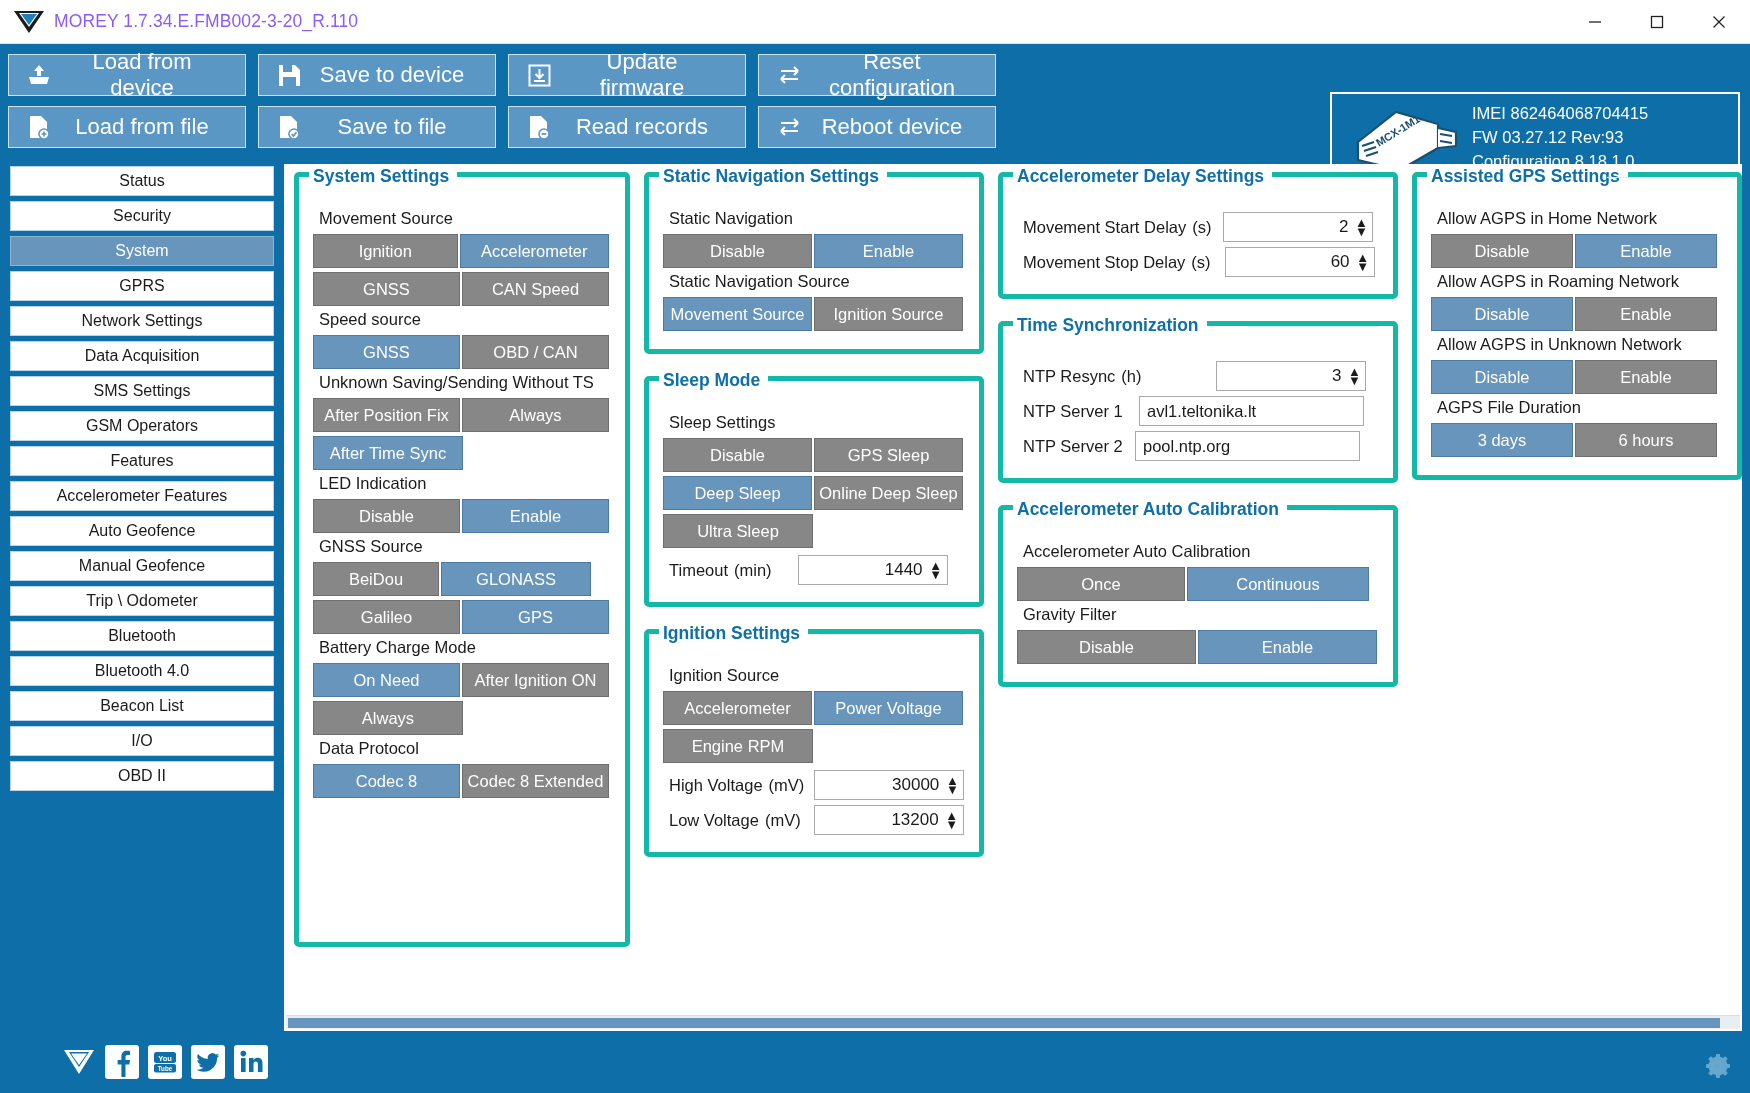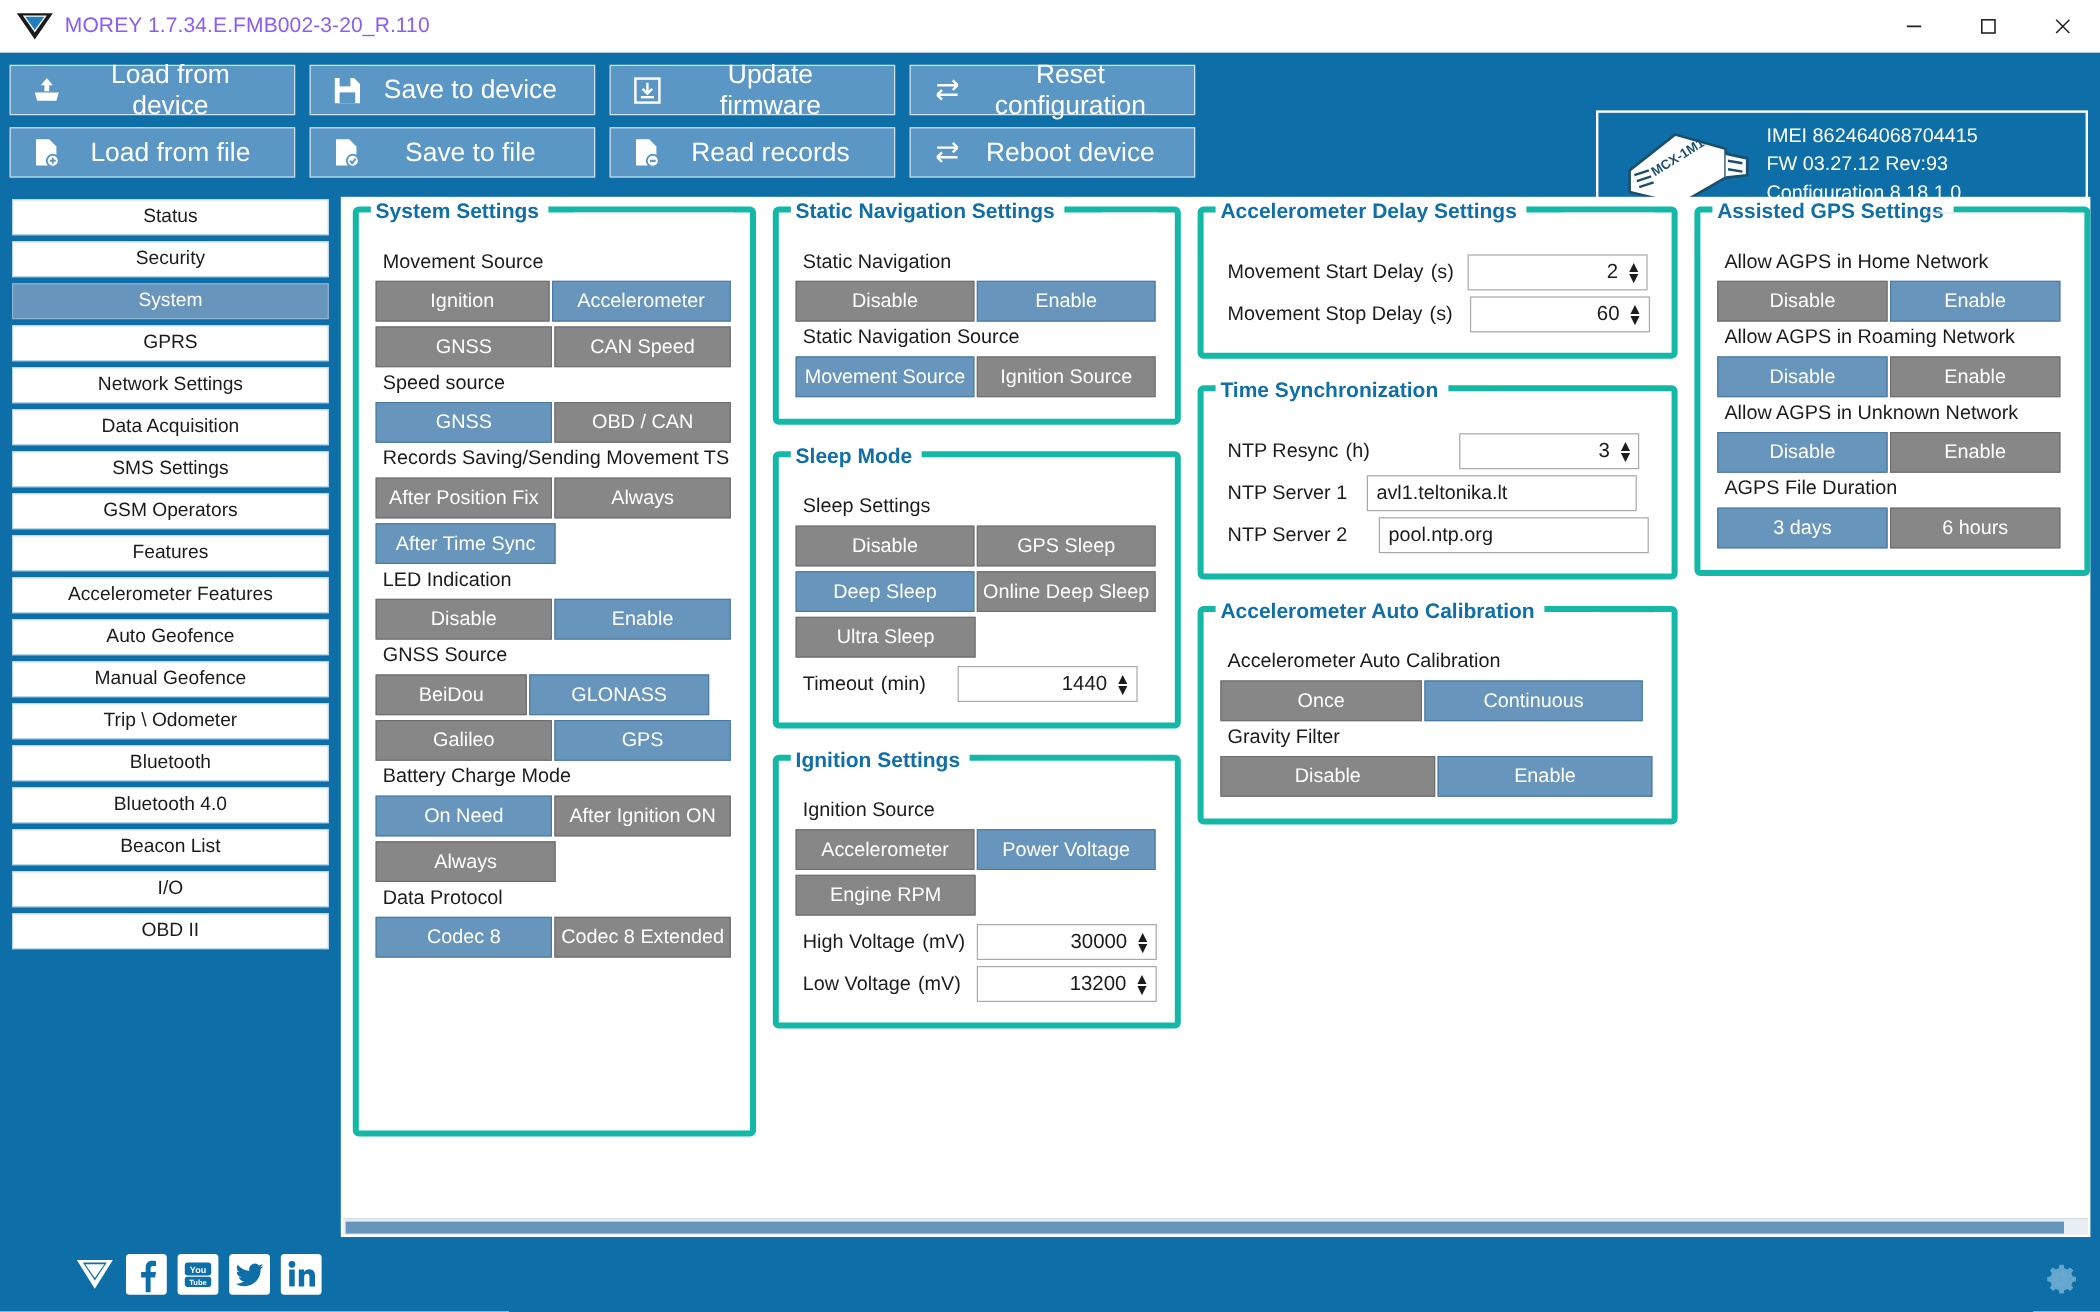--- a/index.html
+++ b/index.html
@@ -523,21 +523,21 @@
             <div class="field-label">Speed source</div>
             <div class="seg-row">
               <div class="seg sel" style="width:150px;">
                   <span>GNSS</span>
                 </div>
               <div class="seg" style="width:150px;">
                   <span>OBD / CAN</span>
                 </div>
             </div>
 
-            <div class="field-label">Records Saving/Sending Movement TS</div>
+            <div class="field-label">Unknown Saving/Sending Without TS</div>
             <div class="seg-row">
               <div class="seg" style="width:150px;">
                   <span>After Position Fix</span>
                 </div>
               <div class="seg" style="width:150px;">
                   <span>Always</span>
                 </div>
             </div>
             <div class="seg-row">
               <div class="seg sel" style="width:150px;">
@@ -755,21 +755,21 @@
                     <span>▼</span>
                   </span>
               </span>
             </div>
             <div class="num-row">
               <span class="nl" style="width:110px;">NTP Server 1</span>
               <span class="txt-input" style="width:225px;margin-left:6px;">avl1.teltonika.lt</span>
             </div>
             <div class="num-row">
               <span class="nl" style="width:110px;">NTP Server 2</span>
-              <span class="txt-input" style="width:225px;margin-left:16px;">pool.ntp.org</span>
+              <span class="txt-input" style="width:225px;margin-left:2px;">pool.ntp.org</span>
             </div>
           </div>
 
           <div class="group">
             <div class="legend">Accelerometer Auto Calibration</div>
             <div class="legend-rule" style="left:330px;right:14px;"></div>
 
             <div class="field-label">Accelerometer Auto Calibration</div>
             <div class="seg-row">
               <div class="seg" style="width:168px;">

